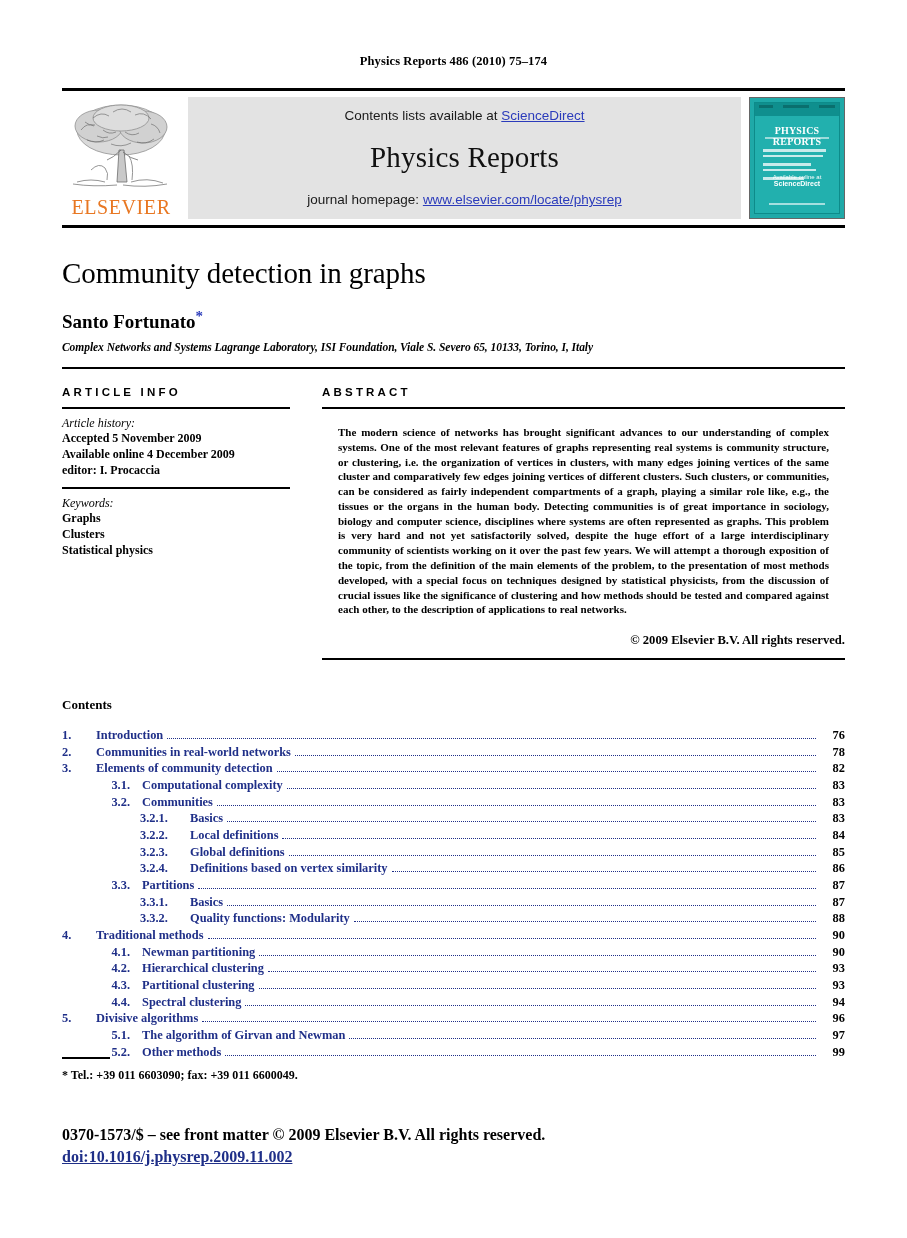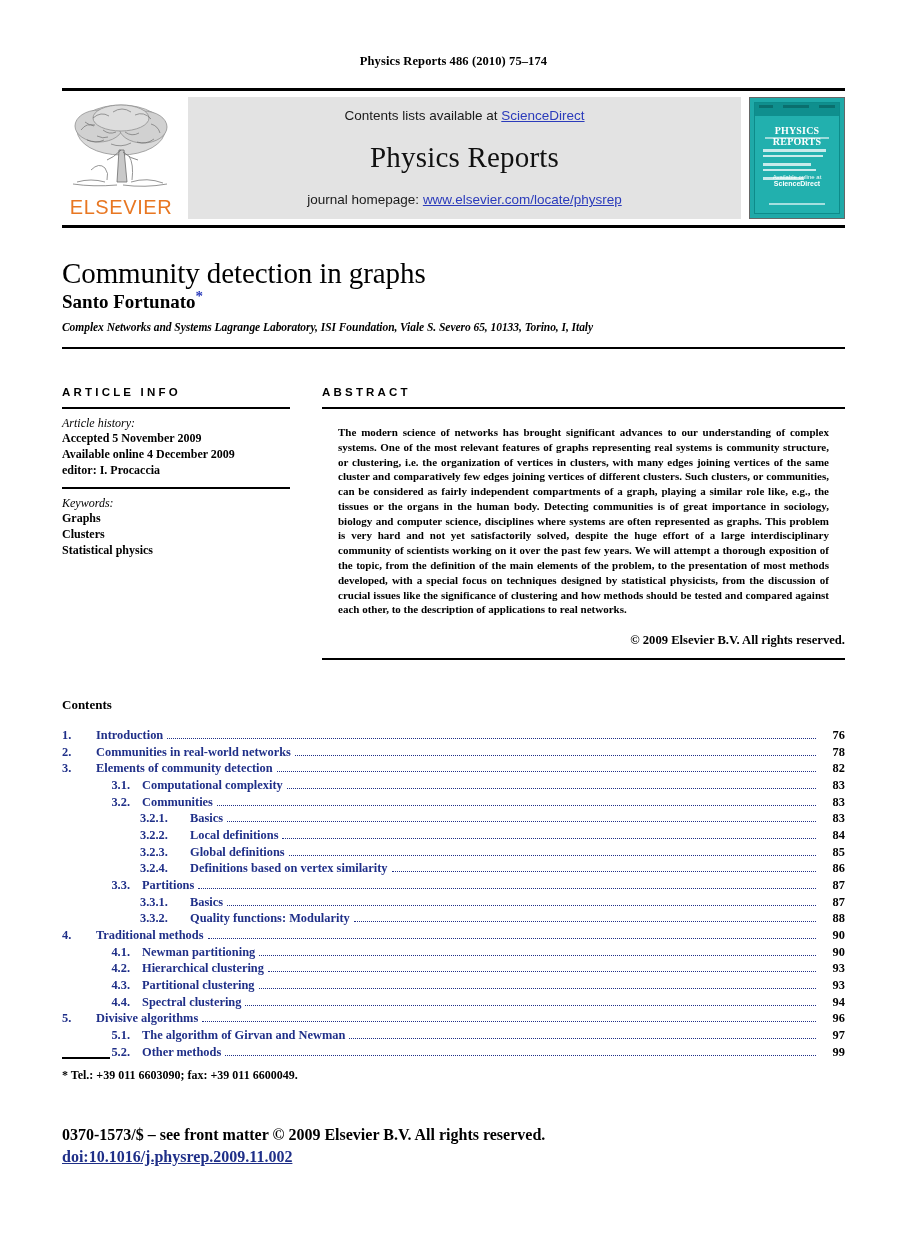--- a/index.html
+++ b/index.html
@@ -53,21 +53,21 @@
     width: 118px;
     flex: 0 0 118px;
     display: flex;
     flex-direction: column;
     align-items: center;
     justify-content: flex-end;
     padding-bottom: 2px;
   }
   .tree-svg { display:block; }
   .elsevier-wordmark {
-    font-family: Liberation Sans, sans-serif;
+    font-family: Liberation Serif, serif;
     font-size: 20px;
     letter-spacing: 0.6px;
     color: #E87722;
     font-weight: 400;
     margin-top: 1px;
     line-height: 1;
   }
   .masthead-center {
     flex: 1 1 auto;
     background: #e3e3e3;
@@ -159,21 +159,21 @@
   .masthead-rule {
     border-bottom: 3px solid #000;
     margin-top: 6px;
   }
 
   
   .title-block { position:absolute; top:258px; left:62px; width:783px; }
   .paper-title {
     font-size: 29px;
     font-weight: 400;
-    margin: 0 0 0 0;
+    margin: 0 0 20px 0;
     letter-spacing: -0.1px;
     line-height: 1.05;
   }
   .author {
     font-size: 19px;
     font-weight: bold;
     margin: 0 0 7px 0;
   }
   .author sup.star { color:#2b3bbb; font-size: 15px; font-weight:bold; }
   .affiliation {

